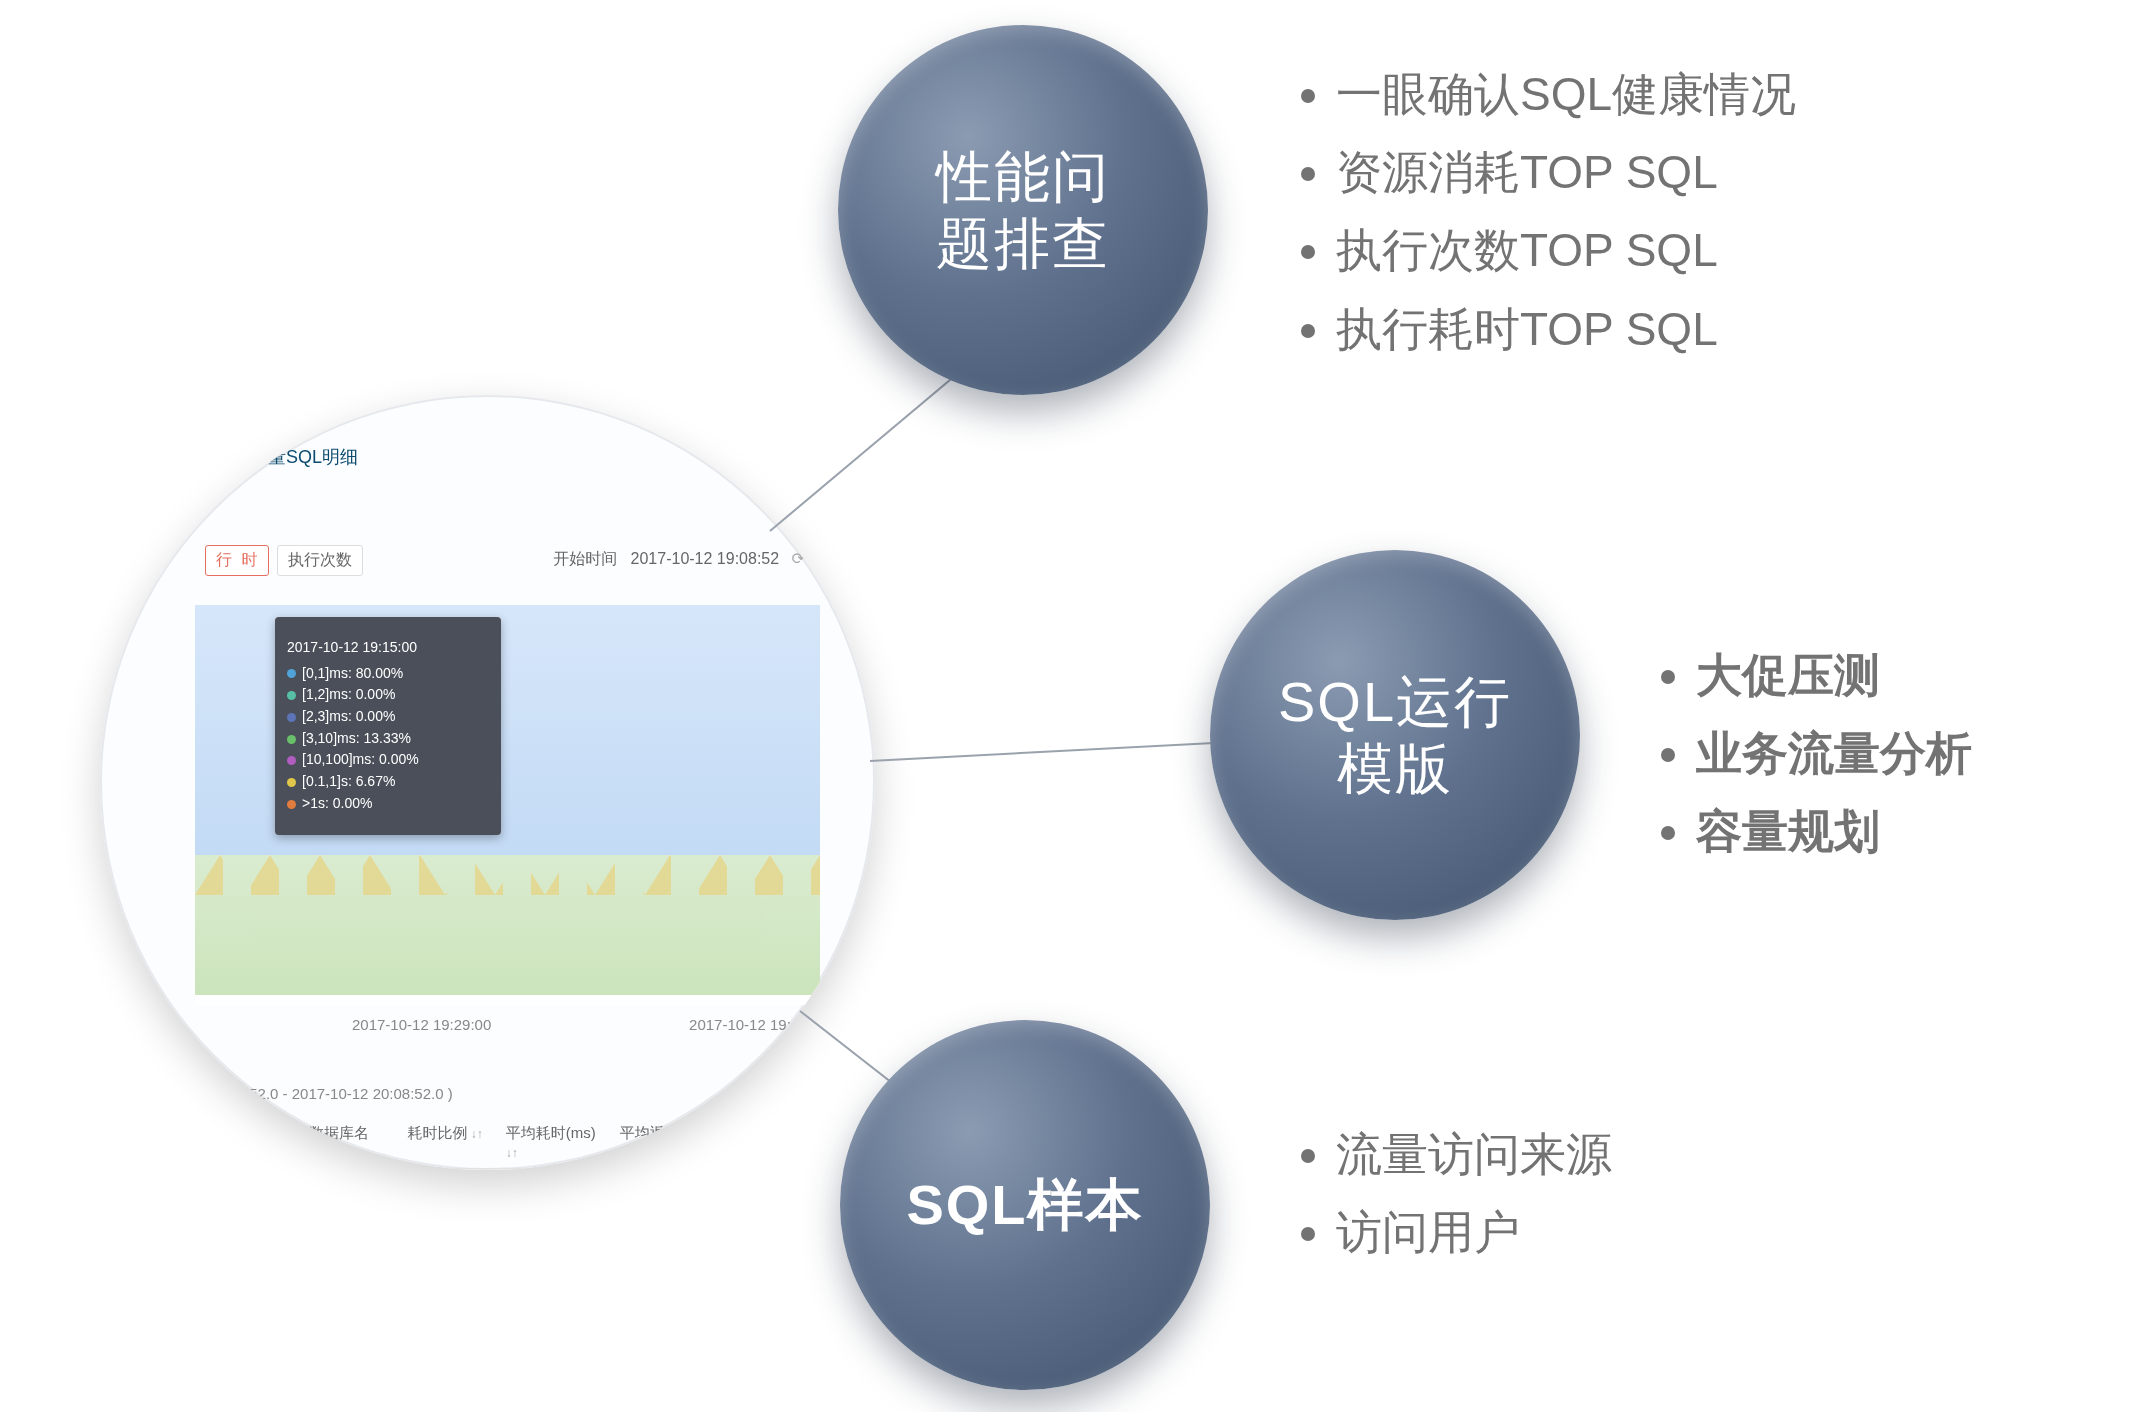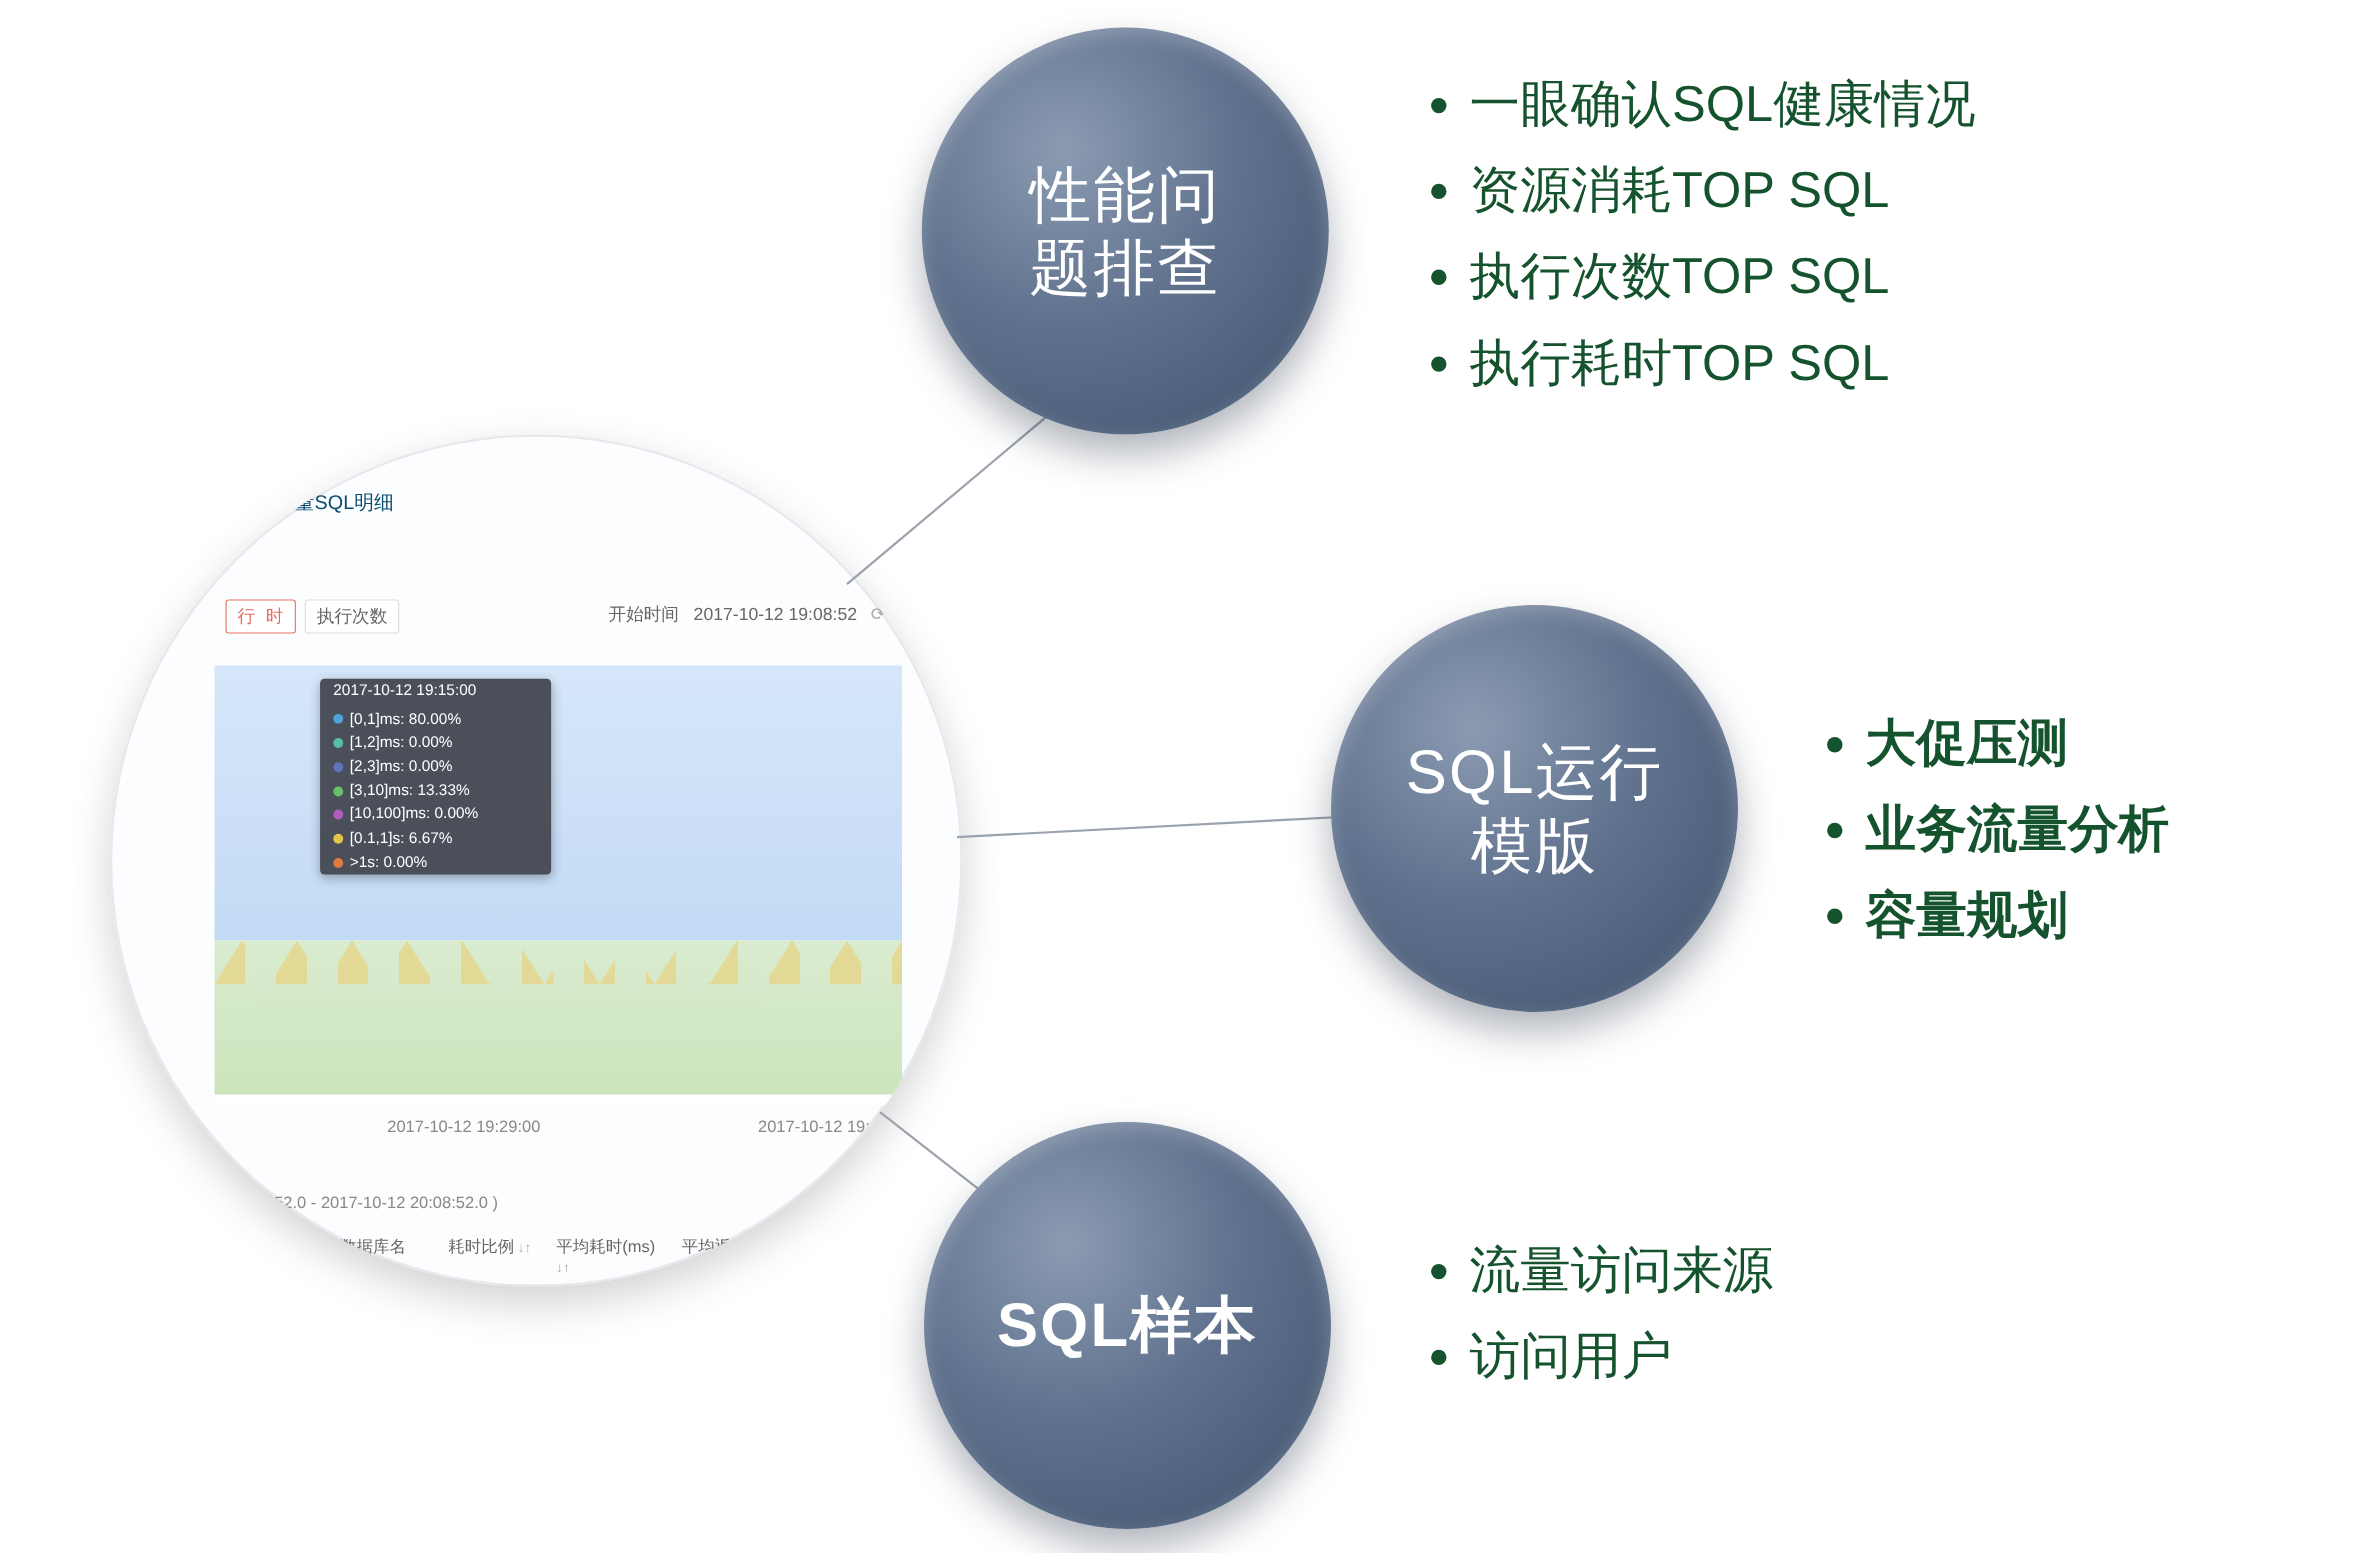--- a/index.html
+++ b/index.html
@@ -33,23 +33,23 @@
   .band-blue  { position:absolute; left:0; right:0; top:0;   height:250px; background:linear-gradient(#cfe2f9,#b8d4f3); opacity:.85; }
   .band-green { position:absolute; left:0; right:0; top:250px; height:140px; background:linear-gradient(#d4e9c8,#c3e0b1); opacity:.85; }
   .band-green::before{
     content:""; position:absolute; left:0; right:0; top:0; height:40px;
     background:repeating-linear-gradient(90deg,#e8c65b 0 28px,transparent 28px 56px);
     clip-path: polygon(0 100%,4% 0,8% 100%,12% 0,16% 100%,20% 0,24% 100%,28% 0,32% 100%,36% 0,40% 100%,44% 0,48% 100%,52% 0,56% 100%,60% 0,64% 100%,68% 0,72% 100%,76% 0,80% 100%,84% 0,88% 100%,92% 0,96% 100%,100% 0,100% 100%);
     opacity:.6;
   }
   .xlabel { position:absolute; bottom:-28px; font-size:15px; color:#888;margin-left:17px; }
   .tooltip {
-    position:absolute; top:222px; left:191px; width:210px;
+    position:absolute; top:222px; left:175px; width:226px;
     background:#4a4f59; color:#fff; font-size:14px; border-radius:4px;
-    padding:0 12px; line-height:1.55; box-shadow:0 3px 10px rgba(0,0,0,.3);
+    padding:20px 12px; line-height:1.55; box-shadow:0 3px 10px rgba(0,0,0,.3);
   }
   .tooltip .lgd { display:inline-block; width:9px; height:9px; border-radius:50%; margin-right:6px; vertical-align:middle; }
   .tablehdr { position:absolute; top:690px; left:95px; right:55px; color:#666; font-size:15px; }
   .tablehdr .rangeline { color:#888; margin-bottom:22px; }
   .tablehdr .cols { display:flex; gap:20px; border-bottom:1px solid #e2e2e2; padding-bottom:8px; }
   .tablehdr .rows .r { display:flex; gap:34px; border-bottom:1px solid #ddd; padding:8px 0; }
   .tablehdr .rows .r.hi { border-bottom:2px solid #e2453e; }
   .tablehdr .c1{width:120px}.tablehdr .c2{width:100px}.tablehdr .c3{width:120px}
   .tablehdr .c4{width:140px}.tablehdr .c5{width:90px}
   .sortic::after { content:" ↓↑"; font-size:12px; color:#aaa; }
@@ -60,21 +60,21 @@
   
   .node {
     position:absolute; width:370px; height:370px; border-radius:50%;
     background:radial-gradient(circle at 35% 30%, #8b9bb2 0%, #5f718d 45%, #3f516b 100%);
     box-shadow:0 18px 36px rgba(30,40,60,.35), inset 0 6px 18px rgba(255,255,255,.25);
     display:flex; align-items:center; justify-content:center; text-align:center;
     color:#fff; font-size:56px; font-weight:400; letter-spacing:2px; line-height:1.2;
   }
 
   
-  .bullets { position:absolute; font-size:46px; color:#14532d; line-height:1.7; }
+  .bullets { position:absolute; font-size:46px; color:#737373; line-height:1.7; }
   .bullets li { list-style:disc; margin-left:46px; }
 </style>
 </head>
 <body>
 
 <div class="dash">
   <div class="dash-inner">
     <div class="tabrow">
       <span>全量SQL明细</span>
     </div>

